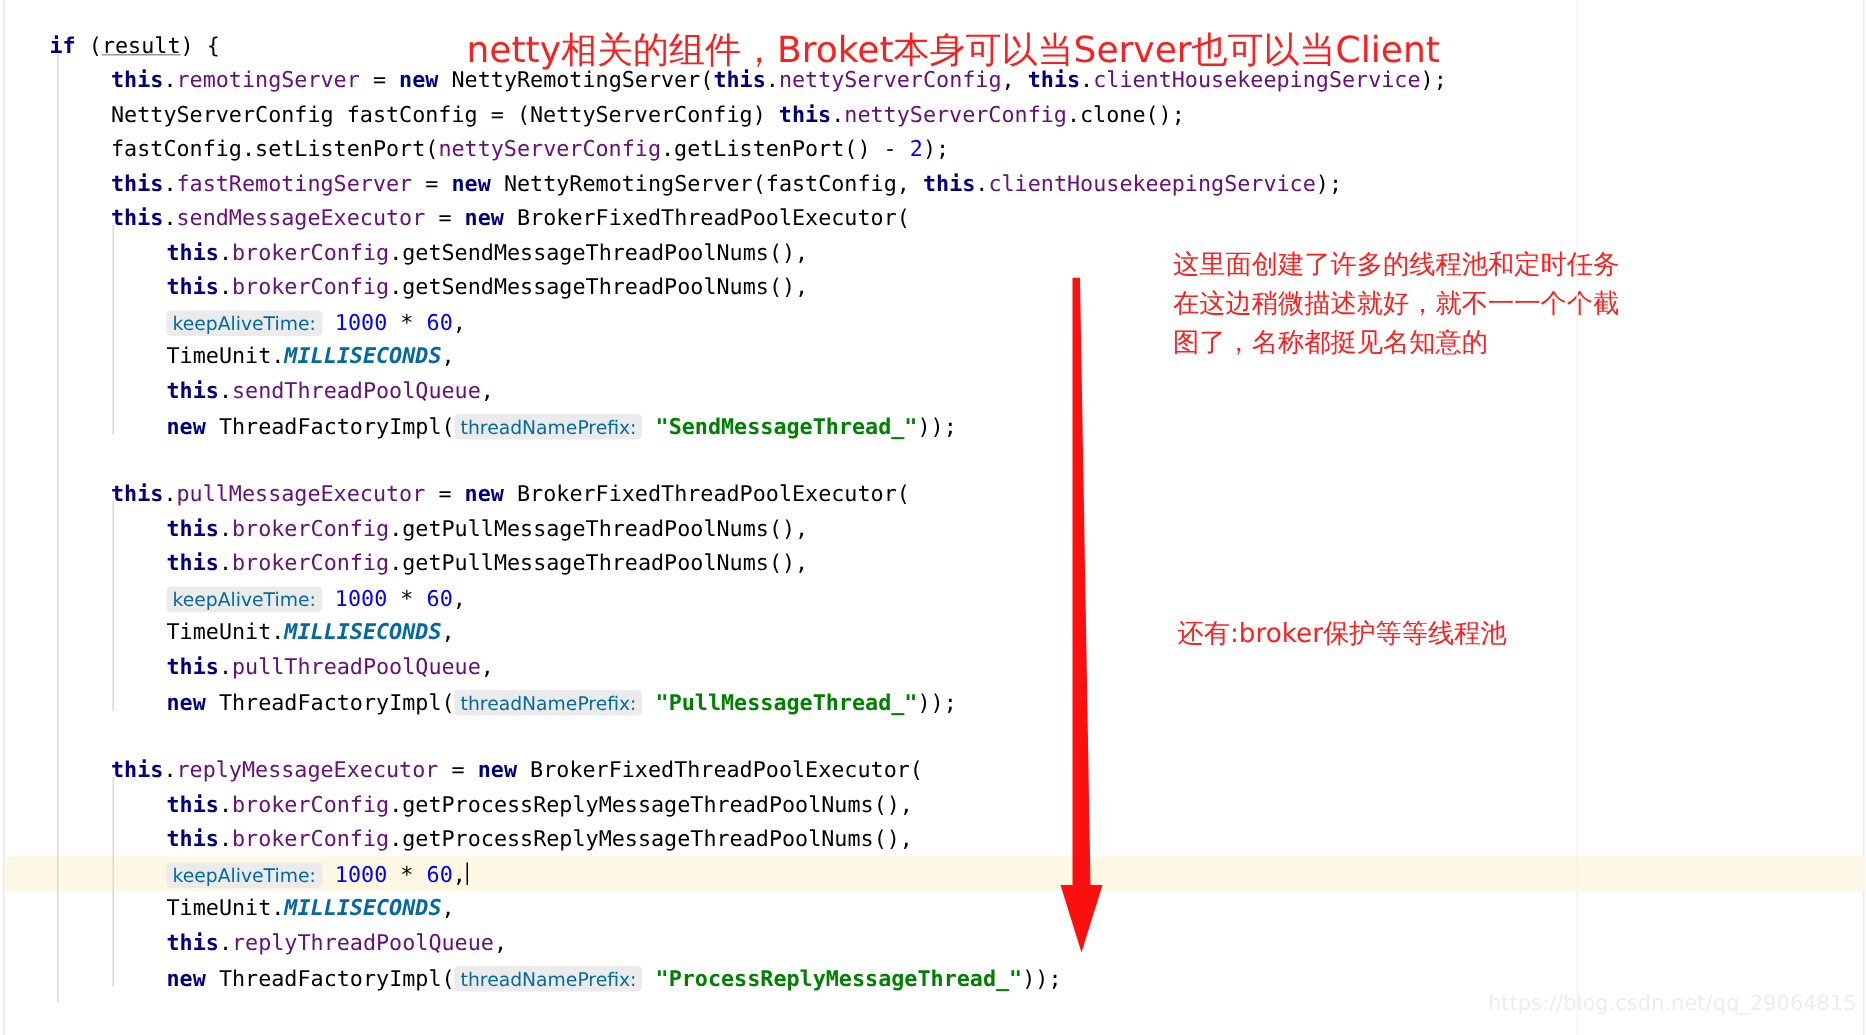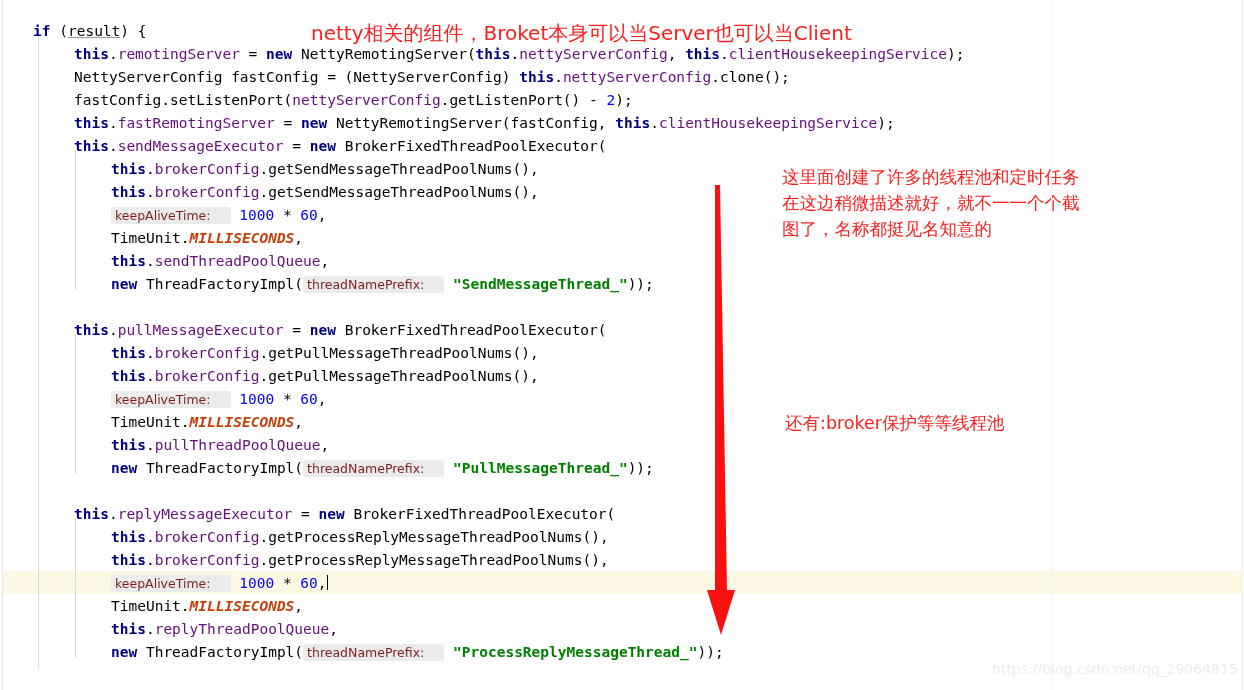--- a/index.html
+++ b/index.html
@@ -67,47 +67,47 @@
     position: absolute;
     left: 0;
     height: 23px;
     white-space: pre;
   }
   
   .kw    { color: #000080; font-weight: bold; }          
   .fld   { color: #660e7a; font-weight: normal; }                             
   .num   { color: #0000ff; }                             
   .str   { color: #008000; font-weight: bold; }          
-  .cst   { color: #c2410c; font-style: italic; font-weight: bold; }
+  .cst   { color: #0369a1; font-style: italic; font-weight: bold; }
   .underln { text-decoration: underline; text-decoration-color: #9a9a9a; }
   .hint {
     font-family: "DejaVu Sans", "Liberation Sans", sans-serif;
     font-size: 12.5px;
-    color: #7f1d1d;
+    color: #0369a1;
     background: #ebebeb;
     border-radius: 3px;
-    padding: 1px 20px 1px 4px;
+    padding: 1px 4px 1px 4px;
   }
   .caret {
     display: inline-block;
     width: 1px;
     height: 15px;
     background: #000000;
     vertical-align: -2px;
     margin-left: 0px;
   }
   
   .annot {
     position: absolute;
     font-family: "DejaVu Sans", "Liberation Sans", sans-serif;
     color: #fb2020;
     white-space: pre;
     line-height: 27px;
   }
-  #annot-top     { font-size: 20px; left: 311px; top: 20px; }
+  #annot-top     { font-size: 24px; left: 311px; top: 20px; }
   #annot-right-1 { font-size: 17.5px; left: 782px; top: 164px; line-height: 26px; }
   #annot-right-2 { font-size: 17.5px; left: 775px; top: 312px; line-height: 26px; }
   #annot-right-3 { font-size: 17.5px; left: 785px; top: 410px; }
   
   #red-arrow {
     position: absolute;
     left: 690px;
     top: 185px;
     width: 60px;
     height: 450px;

